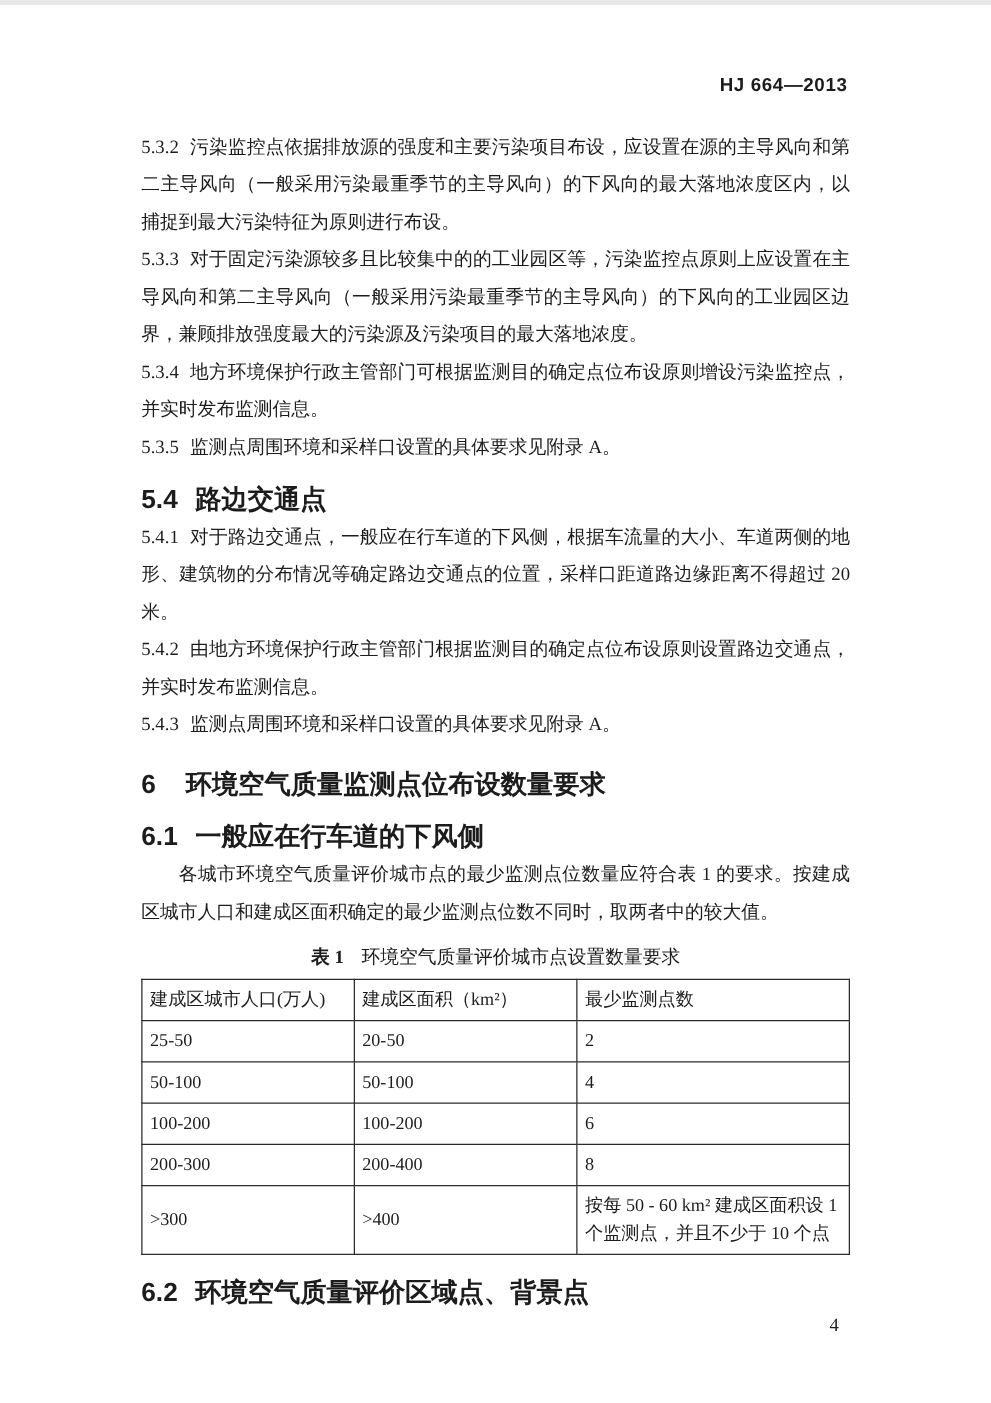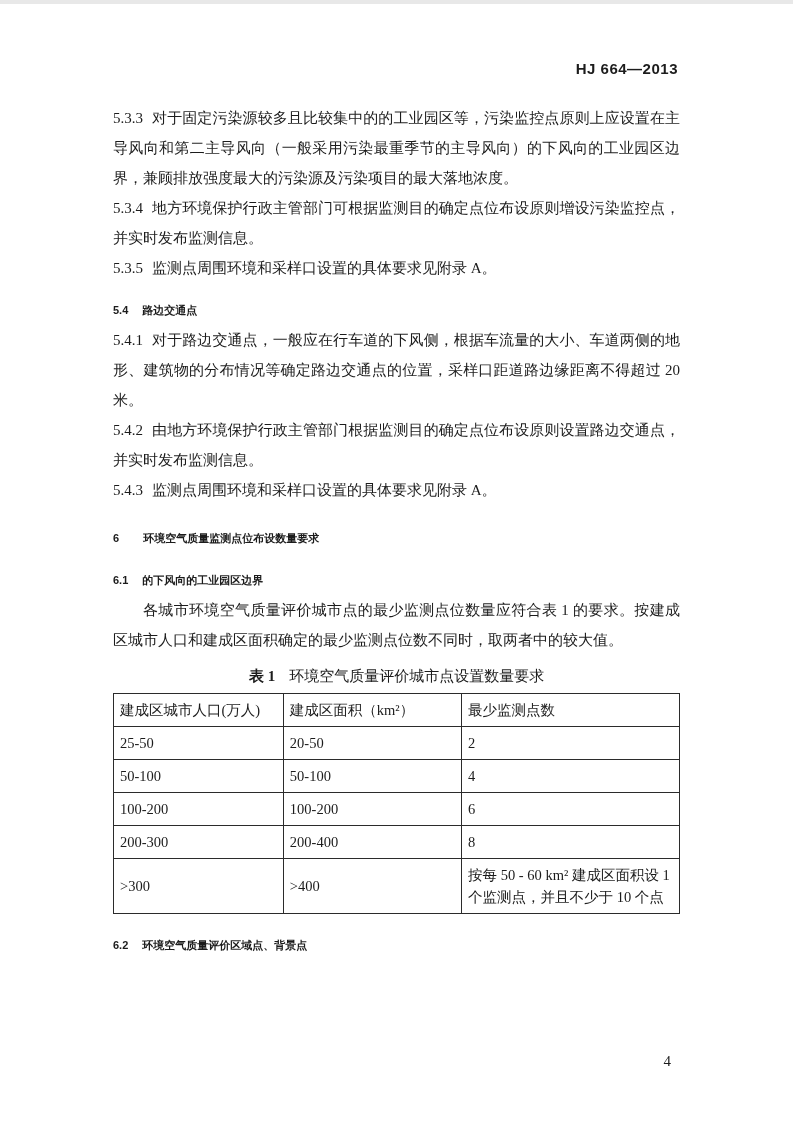--- a/index.html
+++ b/index.html
@@ -27,21 +27,21 @@
   p.clause {
     margin: 0;
     font-size: 15px;
     line-height: 30px;
     text-align: justify;
   }
   .cnum { margin-right: 9px; }
   .heading {
     font-family: "Liberation Sans", sans-serif;
     font-weight: bold;
-    font-size: 11px;
+    font-size: 21px;
     line-height: 30px;
     margin: 12px 0 0 0;
   }
   .heading .hnum { margin-right: 14px; }
   .heading-main { margin-top: 18px; }
   .heading-main .hnum { margin-right: 24px; }
   .intro { text-indent: 2em; }
   .tbl-caption {
     text-align: center;
     font-size: 15px;
@@ -77,38 +77,39 @@
     line-height: 18px;
   }
 </style>
 </head>
 <body>
 
 <div class="page">
 
   <div class="doc-header">HJ 664—2013</div>
 
+  <p class="clause"><span class="cnum">5.3.2</span><span>污染监控点依据排放源的强度和主要污染项目布设，应设置在源的主导风向和第二主导风向（一般采用污染最重季节的主导风向）的下风向的最大落地浓度区内，以捕捉到最大污染特征为原则进行布设。</span></p>
 
   <p class="clause"><span class="cnum">5.3.3</span><span>对于固定污染源较多且比较集中的的工业园区等，污染监控点原则上应设置在主导风向和第二主导风向（一般采用污染最重季节的主导风向）的下风向的工业园区边界，兼顾排放强度最大的污染源及污染项目的最大落地浓度。</span></p>
 
   <p class="clause"><span class="cnum">5.3.4</span><span>地方环境保护行政主管部门可根据监测目的确定点位布设原则增设污染监控点，并实时发布监测信息。</span></p>
 
   <p class="clause"><span class="cnum">5.3.5</span><span>监测点周围环境和采样口设置的具体要求见附录 A。</span></p>
 
   <div class="heading"><span class="hnum">5.4</span><span>路边交通点</span></div>
 
   <p class="clause"><span class="cnum">5.4.1</span><span>对于路边交通点，一般应在行车道的下风侧，根据车流量的大小、车道两侧的地形、建筑物的分布情况等确定路边交通点的位置，采样口距道路边缘距离不得超过 20 米。</span></p>
 
   <p class="clause"><span class="cnum">5.4.2</span><span>由地方环境保护行政主管部门根据监测目的确定点位布设原则设置路边交通点，并实时发布监测信息。</span></p>
 
   <p class="clause"><span class="cnum">5.4.3</span><span>监测点周围环境和采样口设置的具体要求见附录 A。</span></p>
 
   <div class="heading heading-main"><span class="hnum">6</span><span>环境空气质量监测点位布设数量要求</span></div>
 
-  <div class="heading"><span class="hnum">6.1</span><span>的下风向的工业园区边界</span></div>
+  <div class="heading"><span class="hnum">6.1</span><span>一般应在行车道的下风侧</span></div>
 
   <p class="clause intro">各城市环境空气质量评价城市点的最少监测点位数量应符合表 1 的要求。按建成区城市人口和建成区面积确定的最少监测点位数不同时，取两者中的较大值。</p>
 
   <div class="tbl-caption"><span class="cap-label">表 1</span><span>环境空气质量评价城市点设置数量要求</span></div>
 
   <table class="req-table">
     <colgroup>
         <col class="c1">
         <col class="c2">
         <col class="c3">

